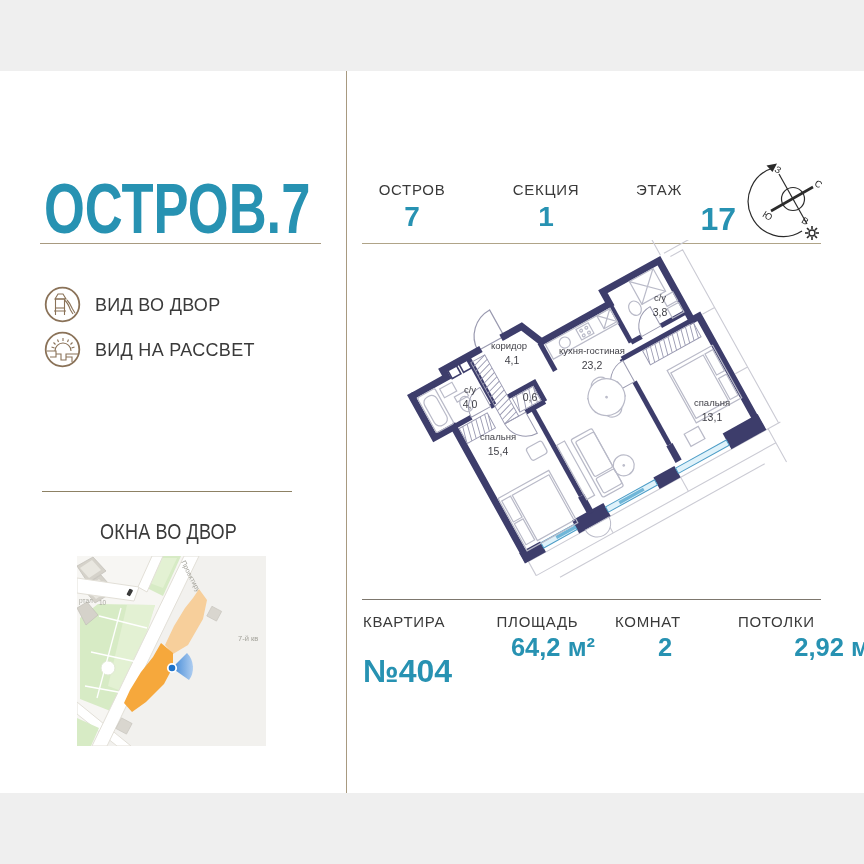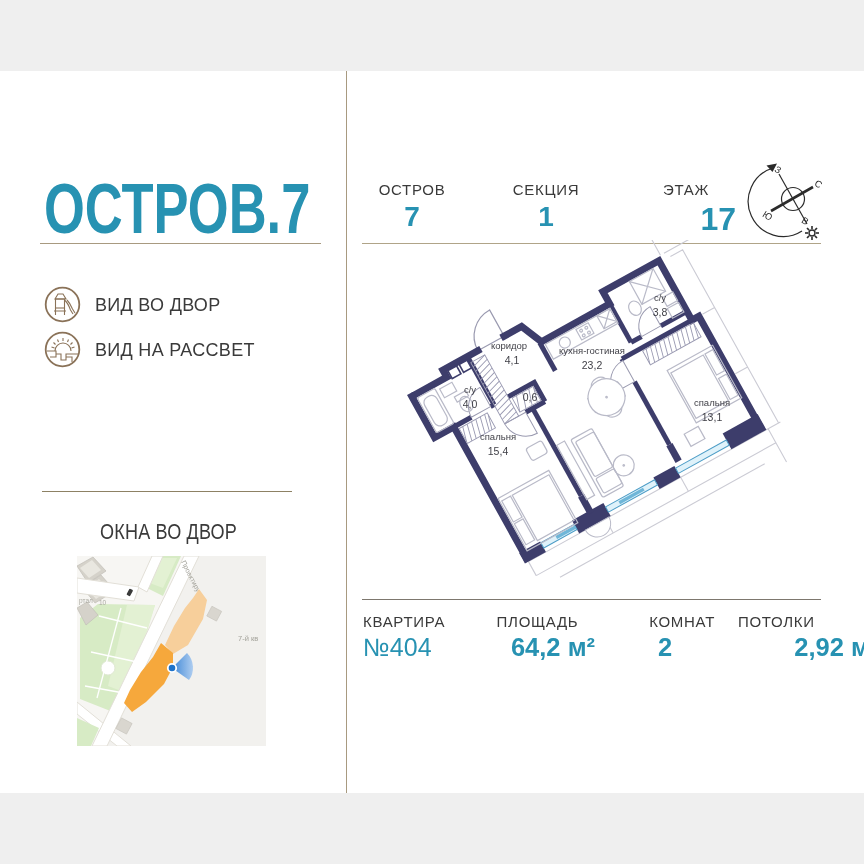--- a/index.html
+++ b/index.html
@@ -116,21 +116,21 @@
 
   <circle cx="95" cy="112" r="4.2" fill="#1d72c9" stroke="#ffffff" stroke-width="1.8"></circle>
 </svg>
 
 <div class="abs lbl" style="left:362px;top:181px;width:100px;text-align:center;font-size:15px;letter-spacing:0.7px;">ОСТРОВ</div>
 <div class="abs teal" style="left:362px;top:201px;width:100px;text-align:center;font-size:28px;font-weight:bold;">7</div>
 
 <div class="abs lbl" style="left:496px;top:181px;width:100px;text-align:center;font-size:15px;letter-spacing:0.7px;">СЕКЦИЯ</div>
 <div class="abs teal" style="left:496px;top:201px;width:100px;text-align:center;font-size:28px;font-weight:bold;">1</div>
 
-<div class="abs lbl" style="left:636px;top:181px;width:100px;text-align:center;font-size:15px;letter-spacing:0.7px;">ЭТАЖ</div>
+<div class="abs lbl" style="left:636px;top:181px;width:100px;font-size:15px;letter-spacing:0.7px;">ЭТАЖ</div>
 <div class="abs teal" style="left:636px;top:201px;width:100px;text-align:right;font-size:32px;font-weight:bold;">17</div>
 
 <svg class="abs" style="left:745px;top:158px;" width="115" height="95" viewBox="0 0 115 95">
   <g stroke="#2b2b2b" fill="none">
     <circle cx="48" cy="41" r="11.5" stroke-width="1.2"></circle>
     <line x1="26" y1="53" x2="68" y2="29" stroke-width="2.6"></line>
     <line x1="34" y1="16" x2="62" y2="66" stroke-width="1.2"></line>
     <path d="M57 73 A35 35 0 1 1 28 10" stroke-width="1.2"></path>
   </g>
   <path d="M32 5.5 L27.5 14 L21.5 7.5 Z" fill="#2b2b2b"></path>
@@ -351,22 +351,22 @@
     <text x="118" y="215" font-size="10.5">15,4</text>
 
     <text x="332" y="166" font-size="9.5">спальня</text>
     <text x="332" y="181" font-size="10.5">13,1</text>
   </g>
 </svg>
 
 <div class="abs" style="left:362px;top:599px;width:459px;height:1px;background:#7d776e;"></div>
 
 <div class="abs lbl" style="left:363px;top:613px;font-size:15px;letter-spacing:0.7px;">КВАРТИРА</div>
-<div class="abs teal" style="left:363px;top:633px;font-size:25px;font-weight:normal;">№404</div>
+<div class="abs teal" style="left:363px;top:653px;font-size:32px;font-weight:bold;">№404</div>
 
 <div class="abs lbl" style="left:480px;top:613px;width:115px;text-align:center;font-size:15px;letter-spacing:0.7px;">ПЛОЩАДЬ</div>
 <div class="abs teal" style="left:480px;top:633px;width:115px;text-align:right;font-size:25.5px;font-weight:bold;">64,2 м²</div>
 
-<div class="abs lbl" style="left:615px;top:613px;width:100px;text-align:right;font-size:15px;letter-spacing:0.7px;">КОМНАТ</div>
+<div class="abs lbl" style="left:615px;top:613px;width:100px;text-align:left;font-size:15px;letter-spacing:0.7px;">КОМНАТ</div>
 <div class="abs teal" style="left:615px;top:633px;width:100px;text-align:center;font-size:25.5px;font-weight:bold;">2</div>
 
 <div class="abs lbl" style="left:738px;top:613px;width:100px;text-align:left;font-size:15px;letter-spacing:0.7px;">ПОТОЛКИ</div>
 <div class="abs teal" style="left:782px;top:633px;width:100px;text-align:center;font-size:25.5px;font-weight:bold;">2,92 м</div>
 
 </body></html>

